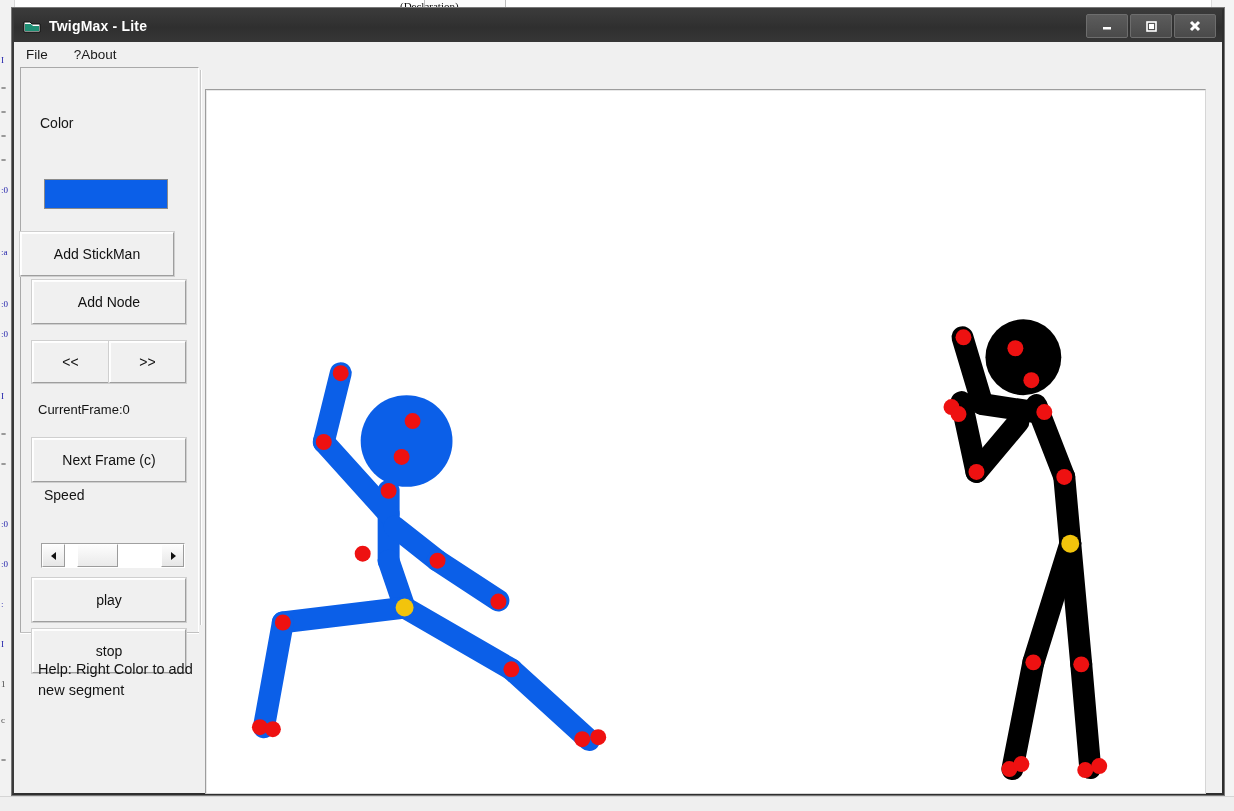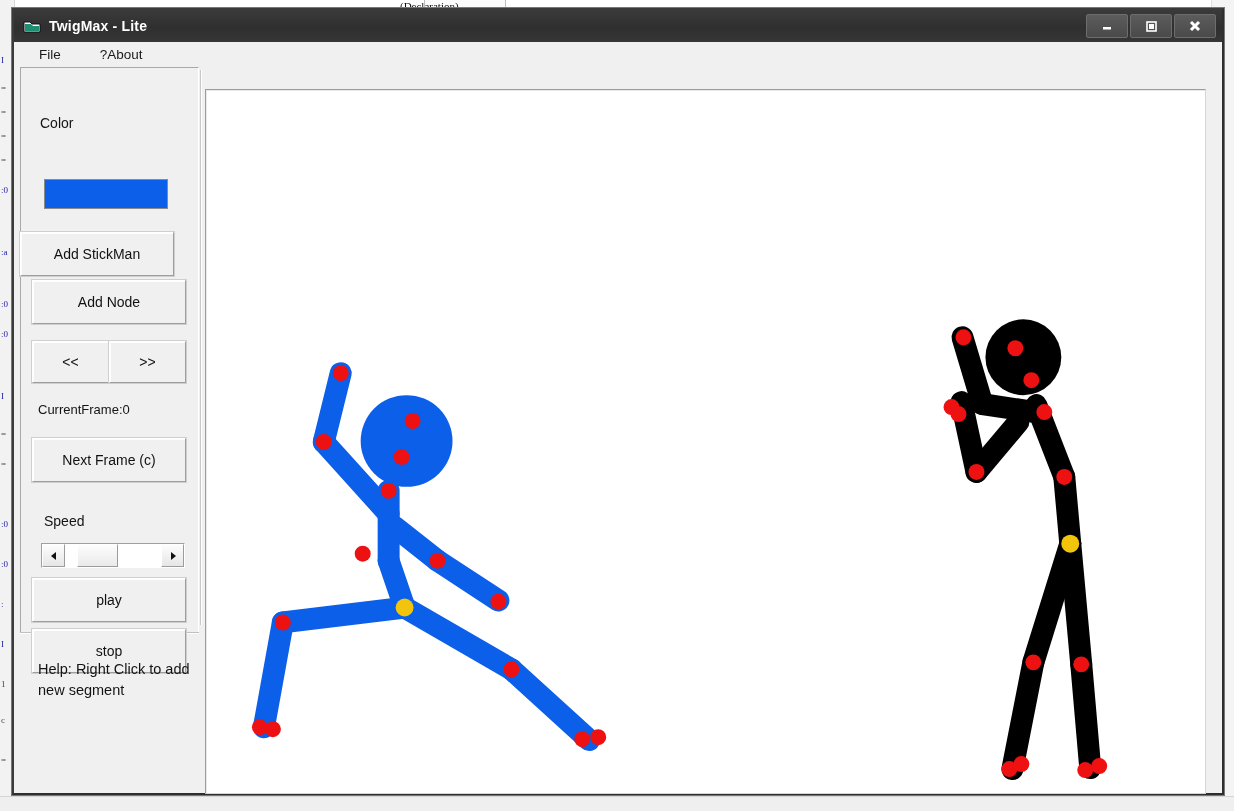--- a/index.html
+++ b/index.html
@@ -76,21 +76,21 @@
     color:#fff;cursor:pointer;
   }
   .win-btn svg{display:block;}
 
   #menubar{
     position:absolute;left:0;top:32px;right:0;height:25px;
     background:#f0f0f0;border-bottom:1px solid #e3e3e3;
     display:flex;align-items:center;padding-left:10px;gap:22px;
     font-size:13.5px;color:#1a1a1a;
   }
-  .menu-item{cursor:default;padding:2px 2px;margin-left:13px;}
+  .menu-item{cursor:default;padding:2px 2px;}
 
   #client{
     position:absolute;left:0;top:57px;right:0;bottom:0;background:#f0f0f0;
   }
 
   
   #sidebar{
     position:absolute;left:6px;top:0px;width:179px;height:566px;
     background:#f0f0f0;
     border:1px solid #ffffff;
@@ -123,21 +123,21 @@
     font-size:14px;color:#111;
     display:flex;align-items:center;justify-content:center;
     cursor:pointer;
   }
   #btn-add-stickman{left:6px;top:165px;width:154px;height:44px;}
   #btn-add-node{left:18px;top:213px;width:154px;height:44px;}
   #btn-prev{left:18px;top:274px;width:77px;height:42px;}
   #btn-next{left:95px;top:274px;width:77px;height:42px;}
   #current-frame{left:24px;top:335px;font-size:13px;}
   #btn-next-frame{left:18px;top:371px;width:154px;height:44px;}
-  #speed-label{left:30px;top:446px;}
+  #speed-label{left:30px;top:420px;}
   #btn-play{left:18px;top:511px;width:154px;height:44px;}
   #btn-stop{left:18px;top:562px;width:154px;height:44px;}
 
   
   #speed-slider{
     position:absolute;left:27px;top:476px;width:144px;height:25px;
     background:#f4f4f4;box-sizing:border-box;
     border-top:1px solid #a0a0a0;border-left:1px solid #a0a0a0;
     border-bottom:1px solid #ffffff;border-right:1px solid #ffffff;
     display:flex;align-items:stretch;
@@ -278,21 +278,21 @@
         <div class="sb-arrow">
           <svg viewBox="0 0 10 10" width="10" height="10">
               <path d="M3 1 L3 9 L8 5 Z" fill="#111"></path>
             </svg>
         </div>
       </div>
 
       <div class="btn" id="btn-play">play</div>
       <div class="btn" id="btn-stop">stop</div>
 
-      <div id="help-text">Help: Right Click to add new segment</div>
+      <div id="help-text">Help: Right Color to add new segment</div>
 
       <div id="canvas-frame">
         <svg id="canvas-svg" viewBox="191 22 1001 705" preserveAspectRatio="none">
           <g id="figures-layer">
               <g>
                 <line x1="374" y1="424" x2="374" y2="494" stroke="#0b5fe8" stroke-width="22" stroke-linecap="round"></line>
                 <line x1="374" y1="494" x2="390" y2="541" stroke="#0b5fe8" stroke-width="22" stroke-linecap="round"></line>
                 <line x1="374" y1="447" x2="309" y2="375" stroke="#0b5fe8" stroke-width="22" stroke-linecap="round"></line>
                 <line x1="309" y1="375" x2="326" y2="306" stroke="#0b5fe8" stroke-width="22" stroke-linecap="round"></line>
                 <line x1="380" y1="460" x2="423" y2="494" stroke="#0b5fe8" stroke-width="22" stroke-linecap="round"></line>

